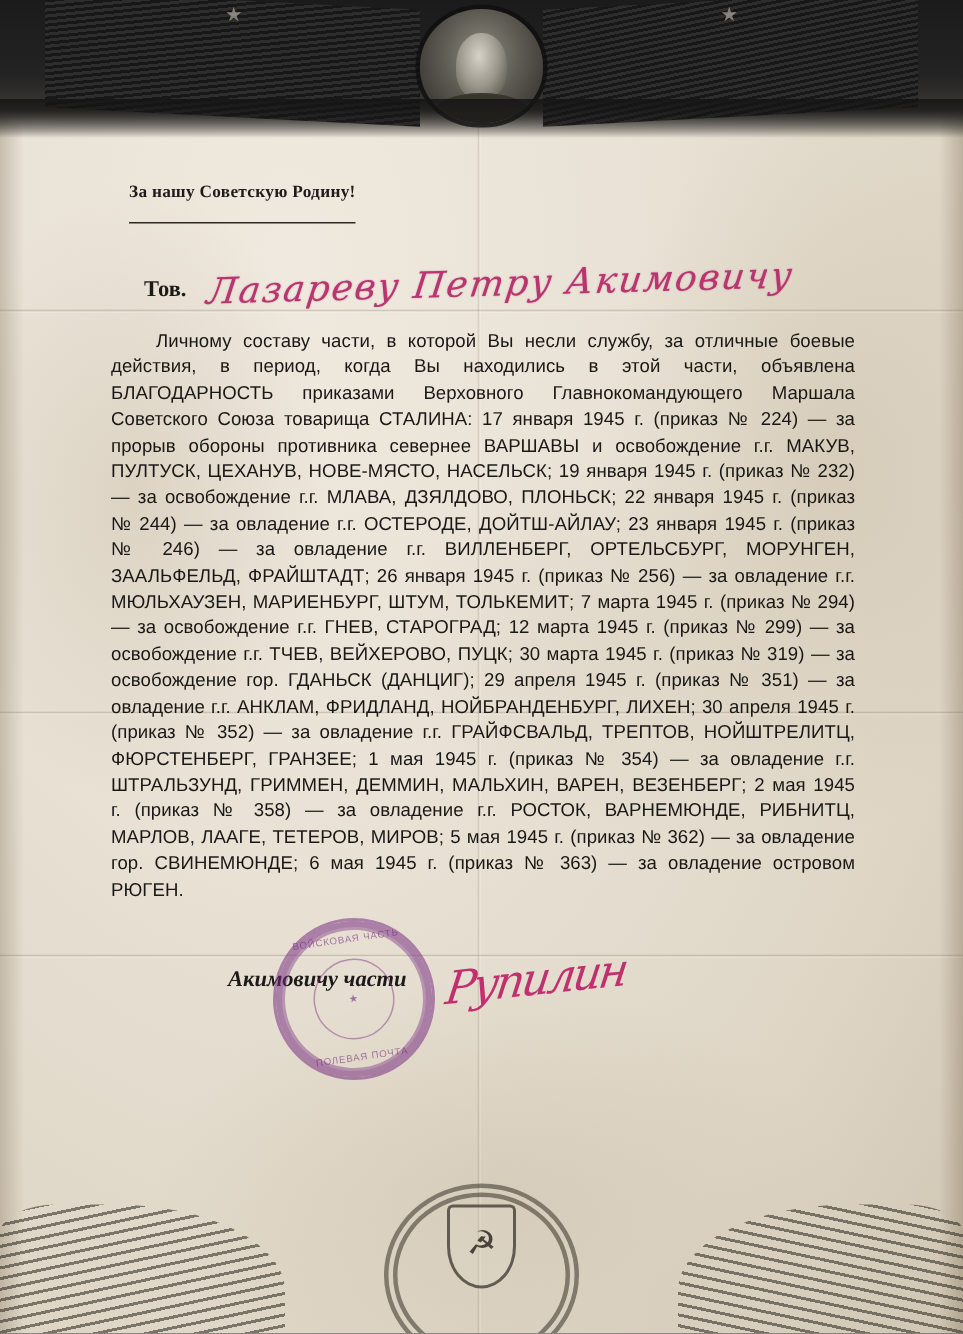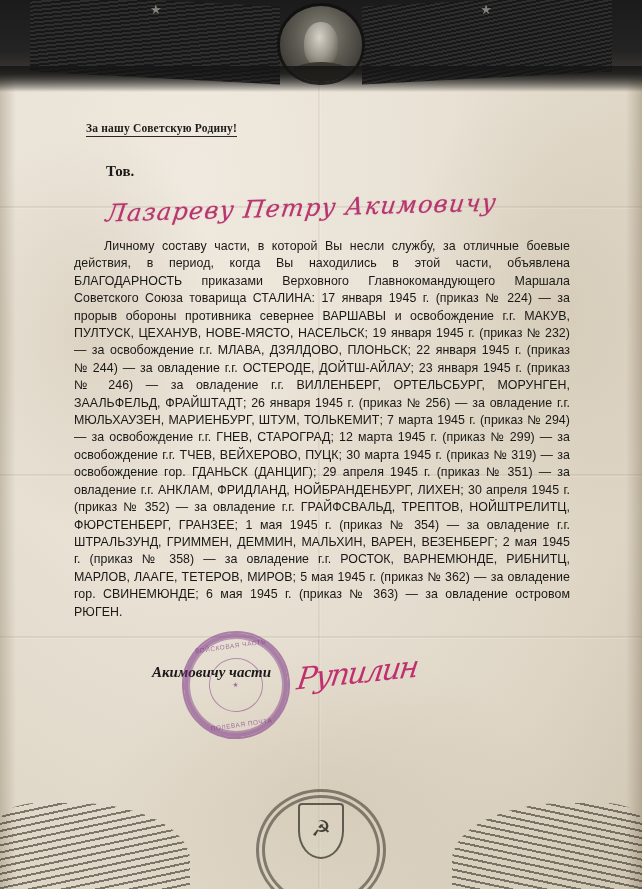--- a/index.html
+++ b/index.html
@@ -168,32 +168,31 @@
     left: 74px;
     top: 118px;
     width: 496px;
   }
   .slogan {
     font-family: "Liberation Serif", serif;
     font-weight: bold;
     font-size: 11.5px;
     letter-spacing: .2px;
     color: #1d1c1a;
-    padding-bottom: 2px;
+    padding-bottom: 14px;
     border-bottom: 1.4px solid #2a2824;
     display: inline-block;
     margin-left: 12px;
   }
   .addressee {
     margin-top: 26px;
-    margin-left: 32px;
+    margin-left: 22px;
     display: flex;
     align-items: baseline;
     gap: 14px;
-    flex-direction: column;
   }
   .tov {
     font-family: "Liberation Serif", serif;
     font-weight: bold;
     font-size: 15px;
     color: #1b1a18;
   }
   .handname {
     font-family: "DejaVu Serif", serif;
     font-style: italic;

